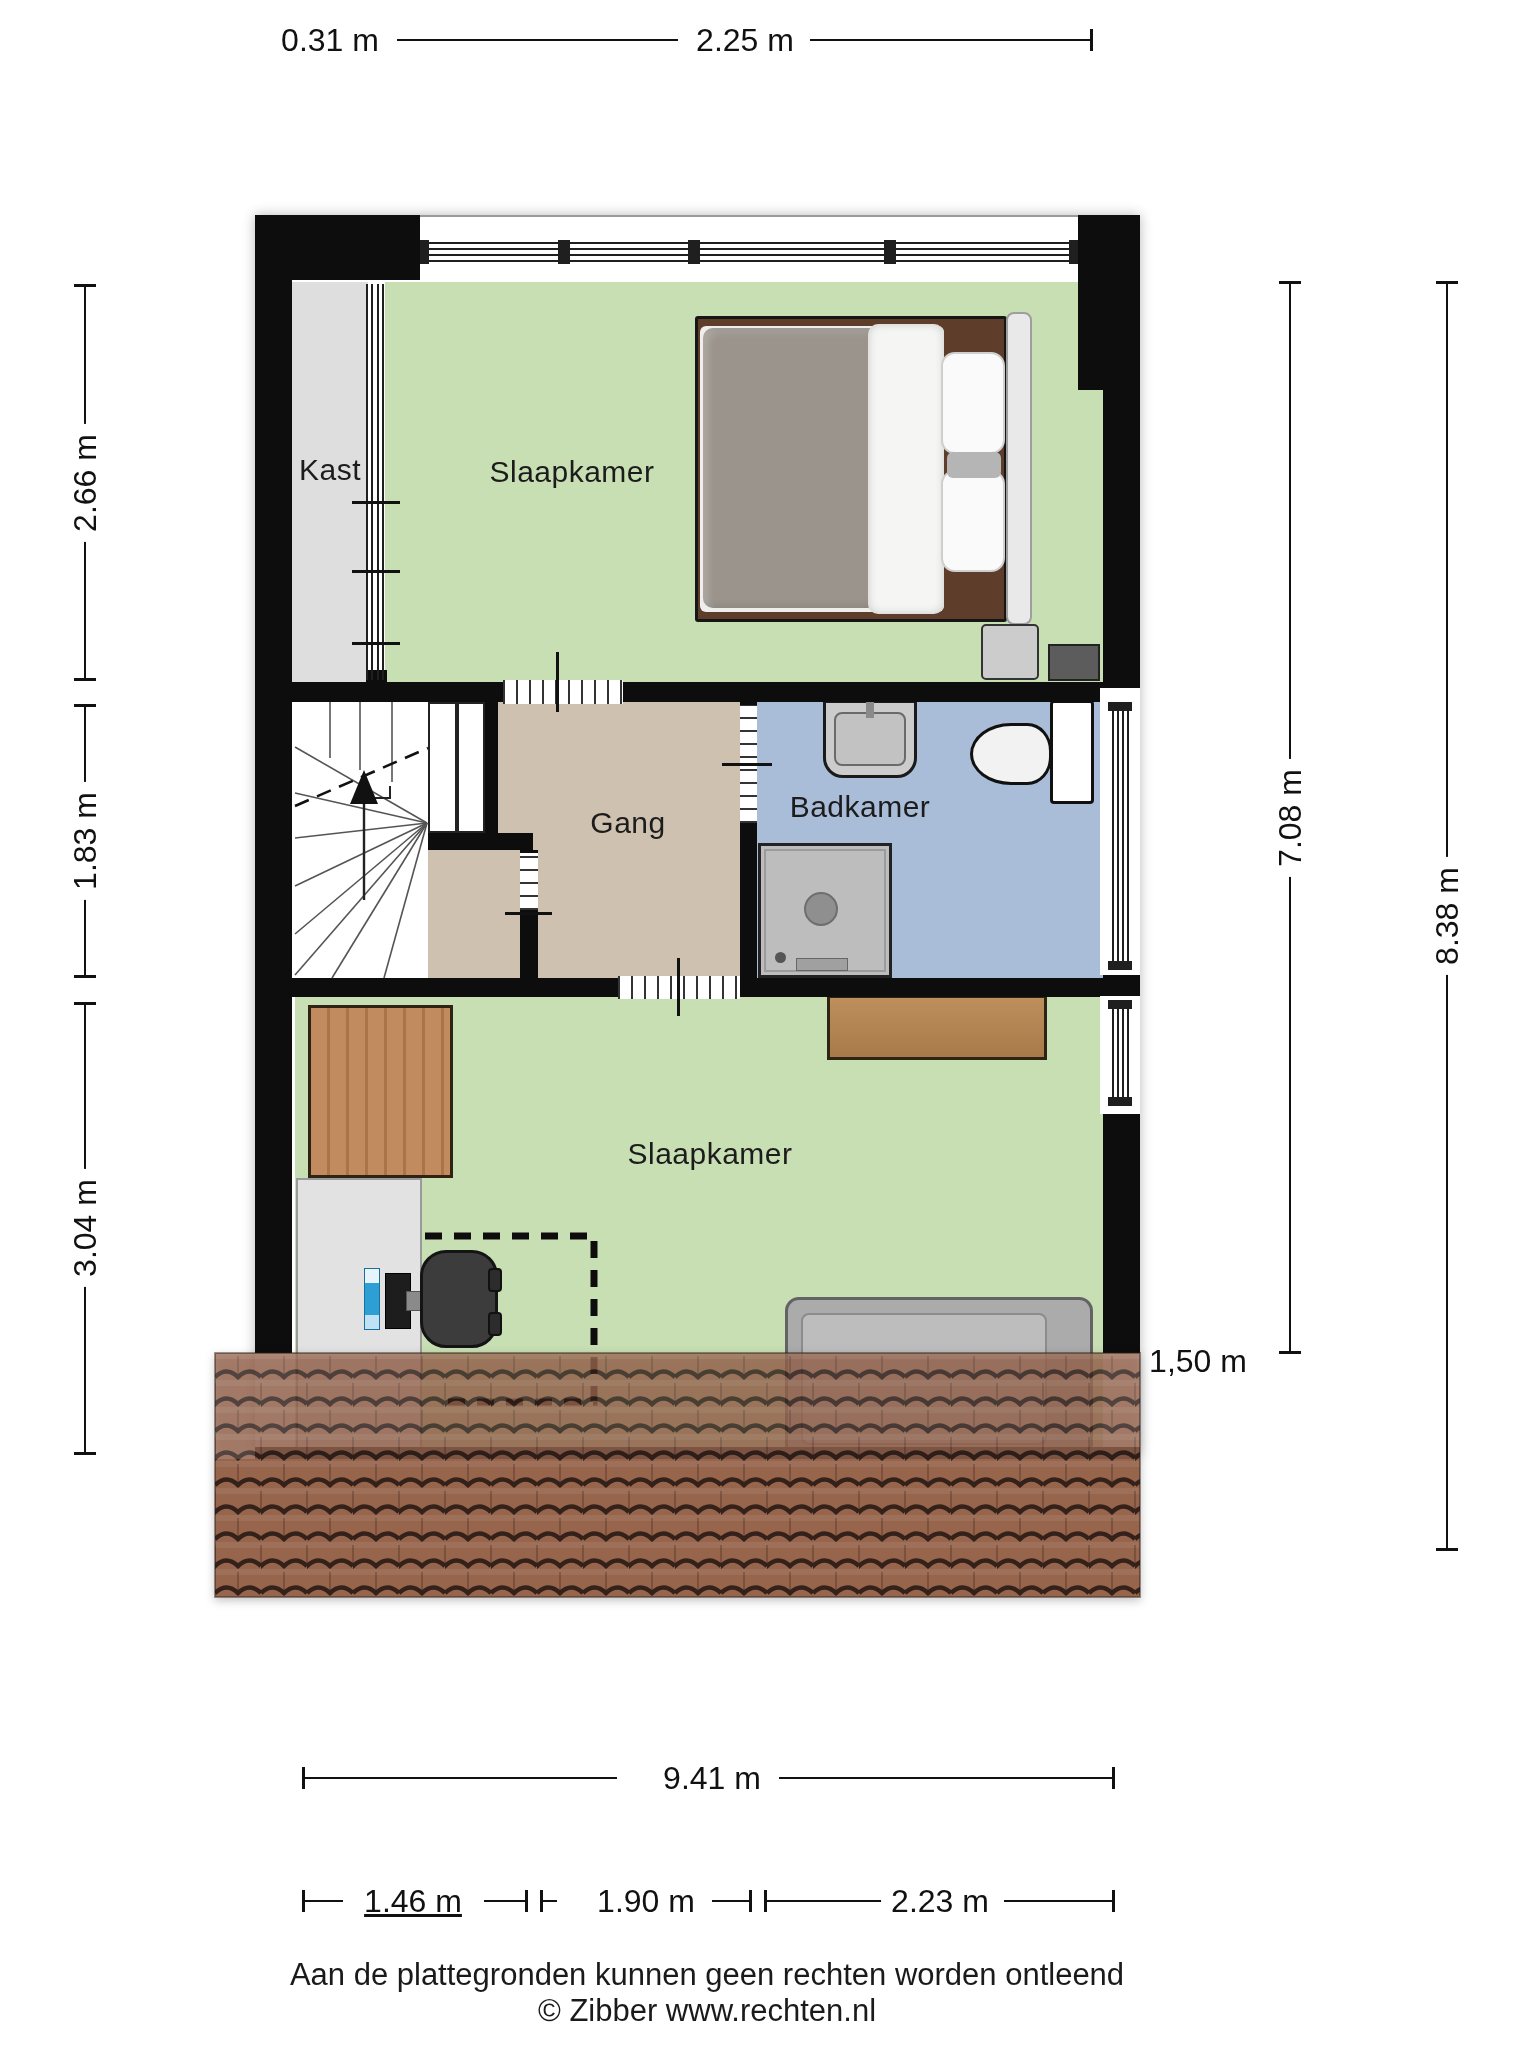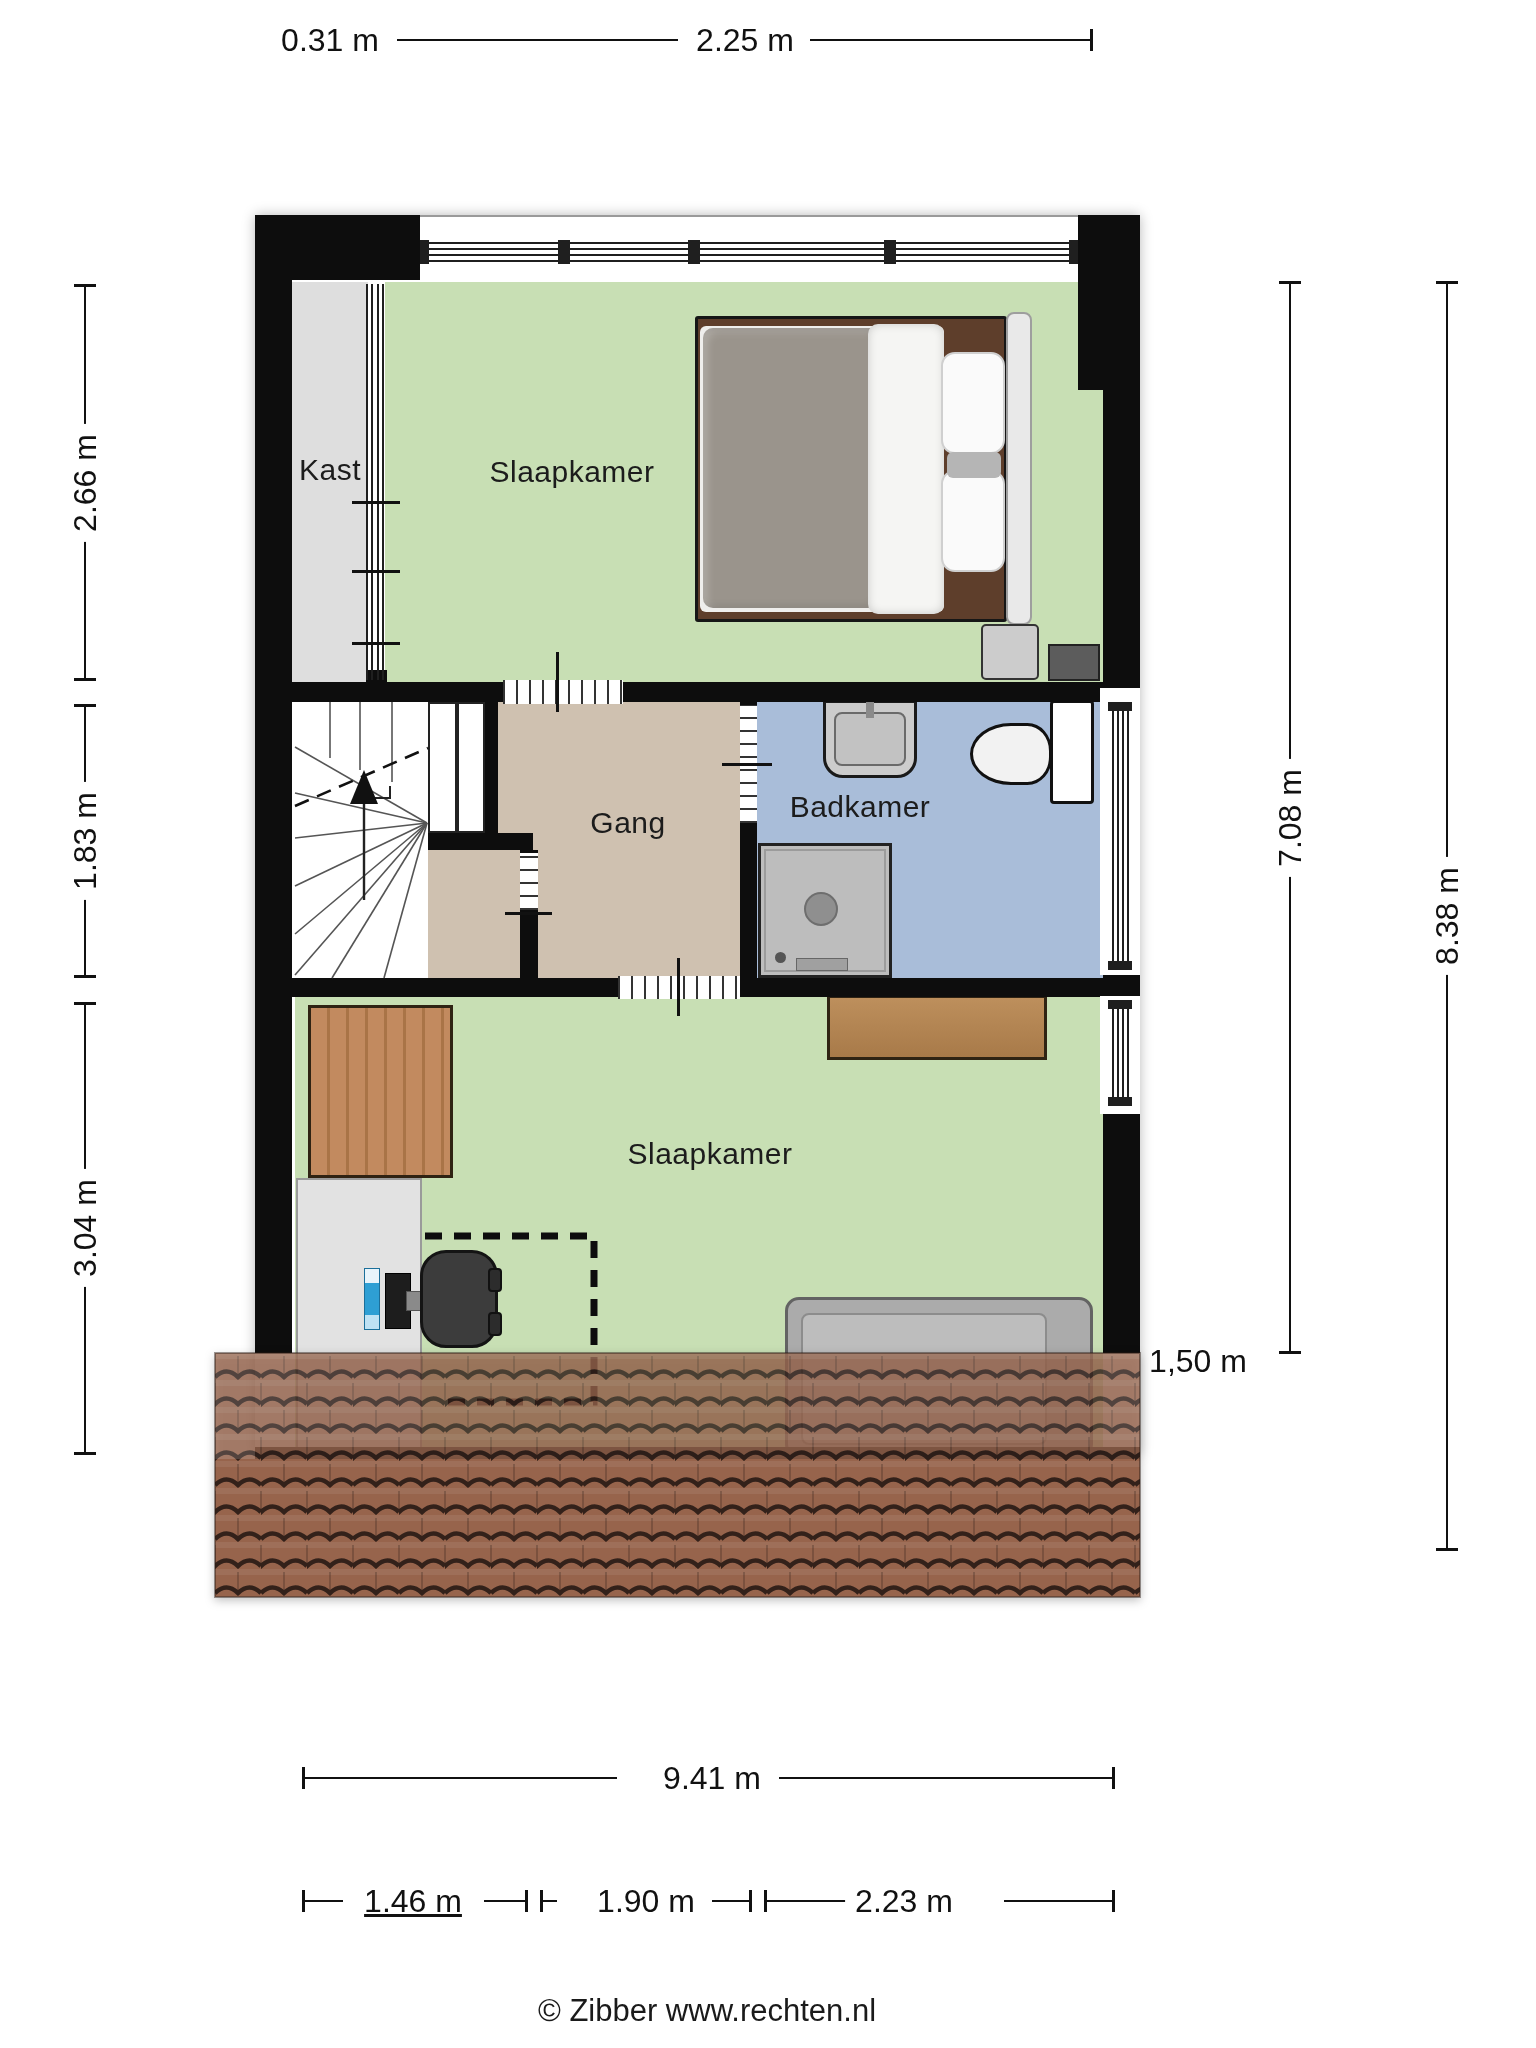--- a/index.html
+++ b/index.html
@@ -232,19 +232,20 @@
   <div class="tick" style="left:525px;top:1890px;width:3px;height:22px;"></div>
 
   <div class="tick" style="left:540px;top:1890px;width:3px;height:22px;"></div>
   <div class="dline" style="left:541px;top:1900px;width:16px;height:2px;"></div>
   <div class="dim" style="left:646px;top:1901px;">1.90 m</div>
   <div class="dline" style="left:712px;top:1900px;width:39px;height:2px;"></div>
   <div class="tick" style="left:749px;top:1890px;width:3px;height:22px;"></div>
 
   <div class="tick" style="left:764px;top:1890px;width:3px;height:22px;"></div>
   <div class="dline" style="left:765px;top:1900px;width:136px;height:2px;"></div>
-  <div class="dim" style="left:904px;top:1901px;">2.23 m</div>
+  <div class="dim" style="left:940px;top:1901px;">2.23 m</div>
   <div class="dline" style="left:1004px;top:1900px;width:110px;height:2px;"></div>
   <div class="tick" style="left:1112px;top:1890px;width:3px;height:22px;"></div>
 
+  <div class="footer-line" style="left:707px;top:1975px;">Aan de plattegronden kunnen geen rechten worden ontleend</div>
   <div class="footer-line" style="left:707px;top:2011px;">© Zibber www.rechten.nl</div>
 
 </div>
 
 </body></html>

